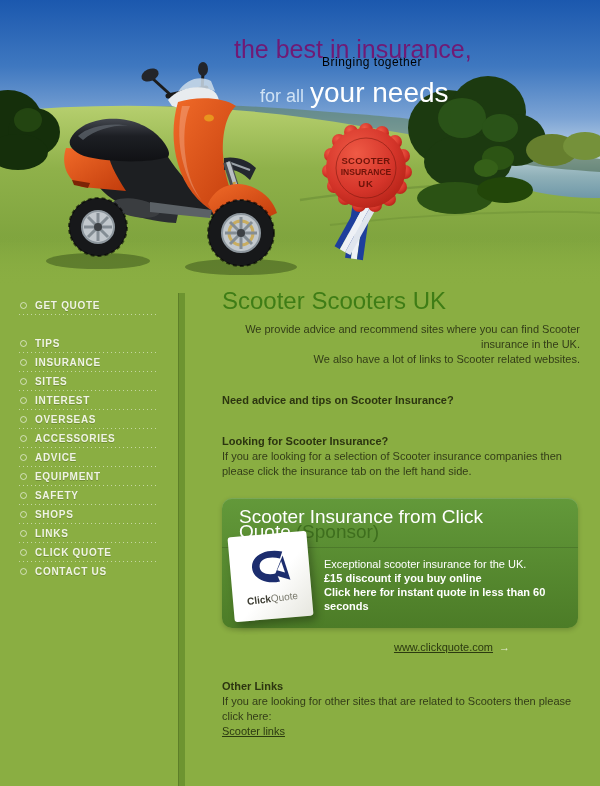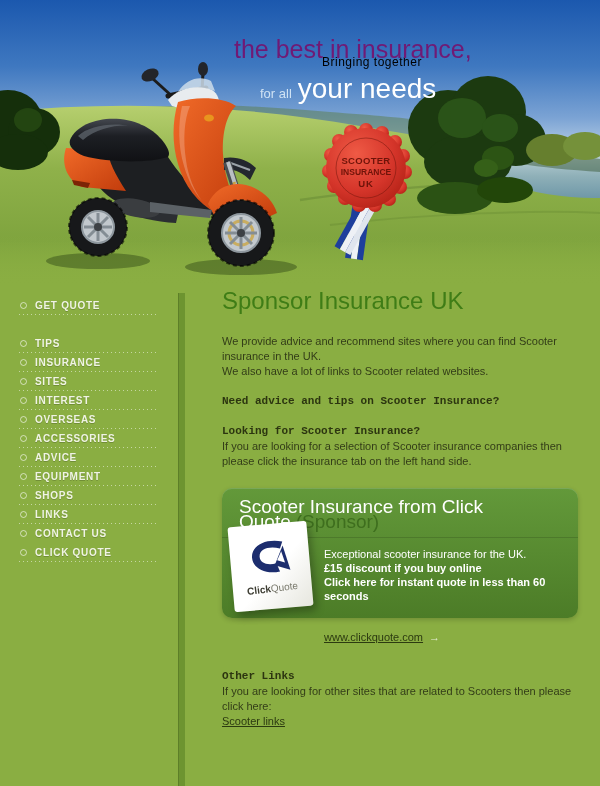--- a/index.html
+++ b/index.html
@@ -7,61 +7,61 @@
     background:#8aae42;font-family:"Liberation Sans",sans-serif;}
 
   
   .hero{position:absolute;left:0;top:0;width:600px;height:285px;}
   .hero svg{position:absolute;left:0;top:0;}
   .svg-scooter{left:28px !important;top:62px !important;}
   .svg-seal{left:316px !important;top:122px !important;}
   .tagline1{position:absolute;left:322px;top:31px;font-size:12px;color:#000000;letter-spacing:.5px;margin-top:24px;}
   .tagline2{position:absolute;left:234px;top:35px;font-size:25px;color:#701a75;letter-spacing:0;}
   .tagline3{position:absolute;left:260px;top:67px;display:flex;align-items:baseline;}
-  .tagline3 .small{font-size:13px;color:#cfe2f4;margin-right:6px;margin-top:19px;}
+  .tagline3 .small{font-size:18px;color:#cfe2f4;margin-right:6px;margin-top:19px;}
   .tagline3 .big{font-size:28px;color:#ffffff;}
 
   
   .side-nav{position:absolute;left:0;top:285px;width:181px;padding-top:11px;}
   .nav-row{height:19px;display:flex;align-items:center;position:relative;cursor:pointer;}
   .nav-row.sep::after{content:"";position:absolute;left:19px;bottom:0;width:139px;height:1px;
     background:repeating-linear-gradient(90deg,rgba(255,255,255,.5) 0 1px,transparent 1px 4px);}
   .nav-spacer{height:19px;}
   .ring{width:7px;height:7px;box-sizing:border-box;border:1px solid rgba(255,255,255,.6);
     border-radius:50%;margin:0 8px 0 20px;flex:0 0 auto;}
   .nav-label{font-size:10px;font-weight:700;letter-spacing:.7px;color:#f0f4e4;
     text-shadow:0 1px 0 rgba(0,0,0,.18);}
   .stripe{position:absolute;left:178px;top:293px;width:7px;height:493px;background:#6d9430;
     border-left:1px solid #5d7f28;box-sizing:border-box;}
 
   
   .content{position:absolute;left:222px;top:285px;width:358px;color:#333d18;
     font-size:11px;line-height:15px;}
   .content h1{font-size:24px;font-weight:400;color:#3f7d16;margin:8px 0 0;}
-  .para{margin:26px 0 0;}
-  .sec-h{font-weight:700;color:#2c3510;margin:15px 0 0;font-family:Liberation Mono, monospace;}
+  .para{margin:14px 0 0;text-align:right;}
+  .sec-h{font-weight:700;color:#2c3510;margin:26px 0 0;}
   .content a{color:#2c3a10;text-decoration:underline;cursor:pointer;}
   .block-link{display:inline-block;margin-top:0;}
 
   
   .sponsor{position:relative;margin-top:19px;width:356px;border-radius:10px;
     background:linear-gradient(#63993a,#4c7c27);box-shadow:0 2px 5px rgba(0,0,0,.18),inset 0 1px 0 rgba(255,255,255,.15);}
   .sponsor-title{font-size:19px;color:#ffffff;padding:11px 14px 8px 17px;
     border-bottom:1px solid rgba(0,0,0,.14);}
   .sponsor-suffix{color:#3e6e1e;margin-left:5px;}
   .sponsor-body{padding:9px 20px 15px 102px;color:#ffffff;line-height:14px;}
   .sponsor-body .b{font-weight:700;}
   .note{position:absolute;left:9px;top:36px;width:79px;height:85px;border-radius:3px;
     background:linear-gradient(135deg,#ffffff 55%,#e6e6de);transform:rotate(-5deg);
     box-shadow:3px 5px 8px rgba(0,0,0,.3);display:flex;flex-direction:column;
     align-items:center;justify-content:center;cursor:pointer;}
   .note-brand{font-size:10px;color:#3c3c32;margin-top:2px;transform:rotate(-2deg);}
   .note-brand .bold{font-weight:700;}
   .note-brand .light{color:#77776a;}
-  .site-link-row{margin:12px 0 0 102px;}
+  .site-link-row{margin:12px 0 0 102px;text-align:center;}
   .arrow{color:#e4ecd2;margin-left:6px;text-decoration:none;display:inline-block;}
   .mt24{margin-top:24px;}
 </style>
 </head>
 <body>
 
 <div class="page">
 
   <div class="hero">
 
@@ -287,39 +287,43 @@
     <div class="nav-row sep">
       <span class="ring"></span>
       <span class="nav-label">ADVICE</span>
     </div>
     <div class="nav-row sep">
       <span class="ring"></span>
       <span class="nav-label">EQUIPMENT</span>
     </div>
     <div class="nav-row sep">
       <span class="ring"></span>
+      <span class="nav-label">SAFETY</span>
+    </div>
+    <div class="nav-row sep">
+      <span class="ring"></span>
       <span class="nav-label">SHOPS</span>
     </div>
     <div class="nav-row sep">
       <span class="ring"></span>
       <span class="nav-label">LINKS</span>
     </div>
+    <div class="nav-row sep">
+      <span class="ring"></span>
+      <span class="nav-label">CLICK QUOTE</span>
+    </div>
     <div class="nav-row">
       <span class="ring"></span>
       <span class="nav-label">CONTACT US</span>
-    </div>
-    <div class="nav-row sep">
-      <span class="ring"></span>
-      <span class="nav-label">CLICK QUOTE</span>
     </div>
   </div>
   <div class="stripe"></div>
 
   <div class="content">
-    <h1>Sponsor Insurance UK</h1>
+    <h1>Scooter Scooters UK</h1>
 
     <p class="para">
       <span style="display:block">We provide advice and recommend sites where you can find Scooter insurance in the UK.</span>
       <span style="display:block">We also have a lot of links to Scooter related websites.</span>
     </p>
 
     <div class="sec-h">Need advice and tips on Scooter Insurance?</div>
 
     <div class="sec-h">Looking for Scooter Insurance?</div>
     <p style="margin:0">If you are looking for a selection of Scooter insurance companies then please click the insurance tab on the left hand side.</p>

